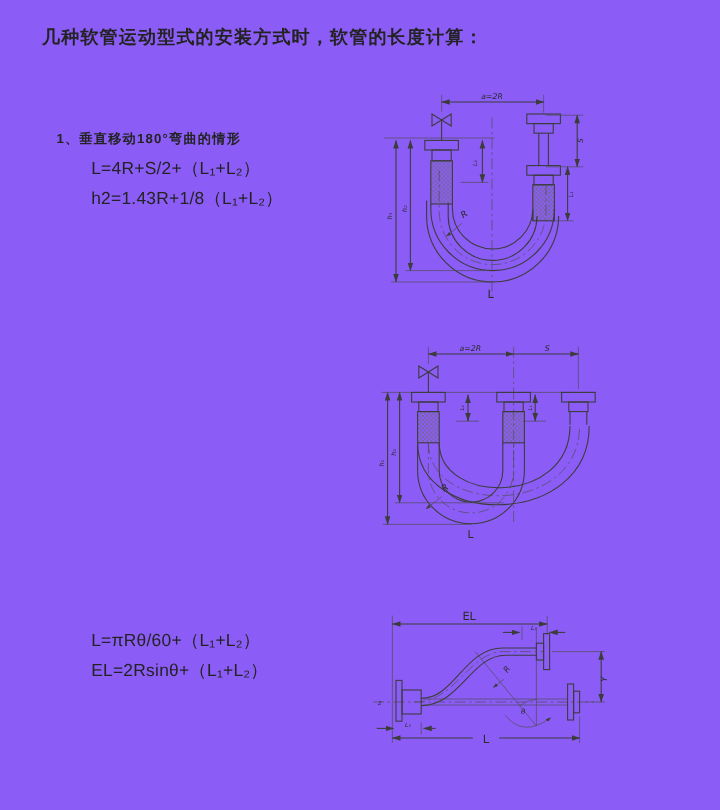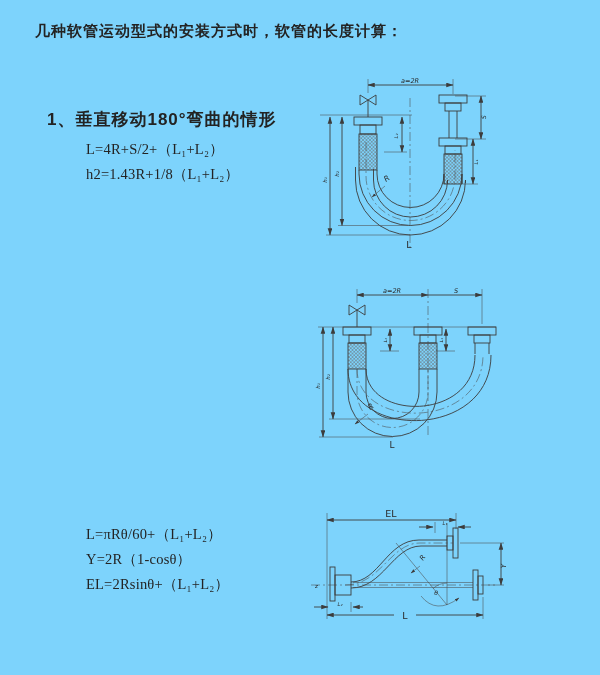--- a/index.html
+++ b/index.html
@@ -1,26 +1,26 @@
 <!DOCTYPE html>
 <html><head>
 <meta charset="utf-8">
 <style>
   html,body{margin:0;padding:0;background:#fff;}
   .page{
-    position:relative;width:600px;height:675px;background:#7dd3fc;overflow:hidden;
+    position:relative;width:600px;height:675px;background:#8b5cf6;overflow:hidden;
     font-family:"Liberation Sans","DejaVu Sans",sans-serif;color:#232323;
   }
   .title{
     position:absolute;left:35px;top:22px;font-size:15px;font-weight:bold;
     letter-spacing:1px;white-space:nowrap;
   }
   .sec{position:absolute;left:47px;}
-  .sec .heading{font-size:17px;font-weight:bold;letter-spacing:1px;margin:0 0 6px 0;white-space:nowrap;}
-  .sec .formula{margin-left:39px;font-size:14.5px;line-height:25px;letter-spacing:.2px;white-space:nowrap;font-weight:500;font-family:Liberation Serif, serif;}
+  .sec .heading{font-size:11px;font-weight:bold;letter-spacing:1px;margin:0 0 6px 0;white-space:nowrap;}
+  .sec .formula{margin-left:29px;font-size:14.5px;line-height:25px;letter-spacing:.2px;white-space:nowrap;font-weight:500;}
   #sec1{top:108px;} #sec2{top:304px;} #sec3{top:522px;}
   svg{position:absolute;display:block;}
   #d1{left:300px;top:70px;} #d2{left:300px;top:280px;} #d3{left:295px;top:495px;}
   .ln{stroke:#3c3c3c;stroke-width:.9;fill:none;stroke-linecap:butt;}
   .thin{stroke:#4c4c4c;stroke-width:.55;fill:none;}
   .dsh{stroke-dasharray:9 3 2 3;}
   text{font-family:"DejaVu Sans",sans-serif;fill:#2a2a2a;stroke:none;}
   .dim{font-style:italic;}
   .up{font-style:normal;}
 </style>
@@ -33,21 +33,20 @@
 
   <div class="sec" id="sec1">
     <div class="heading">1、垂直移动180°弯曲的情形</div>
     <div class="formula">L=4R+S/2+（L₁+L₂）</div>
     <div class="formula">h2=1.43R+1/8（L₁+L₂）</div>
   </div>
 
 
   <div class="sec" id="sec3">
     <div class="formula">L=πRθ/60+（L₁+L₂）</div>
-    <div class="formula">Y=2R（1-cosθ）</div>
     <div class="formula">EL=2Rsinθ+（L₁+L₂）</div>
   </div>
 
   <svg id="d1" width="300" height="210" viewBox="0 0 300 210">
     <defs>
       <marker id="m1e" markerWidth="9" markerHeight="7" refX="7.5" refY="2.6" orient="auto">
         <path d="M0,0 L8,2.6 L0,5.2 Z" fill="#3c3c3c"></path>
         </marker>
       <marker id="m1s" markerWidth="9" markerHeight="7" refX="0.5" refY="2.6" orient="auto">
         <path d="M8,0 L0,2.6 L8,5.2 Z" fill="#3c3c3c"></path>

